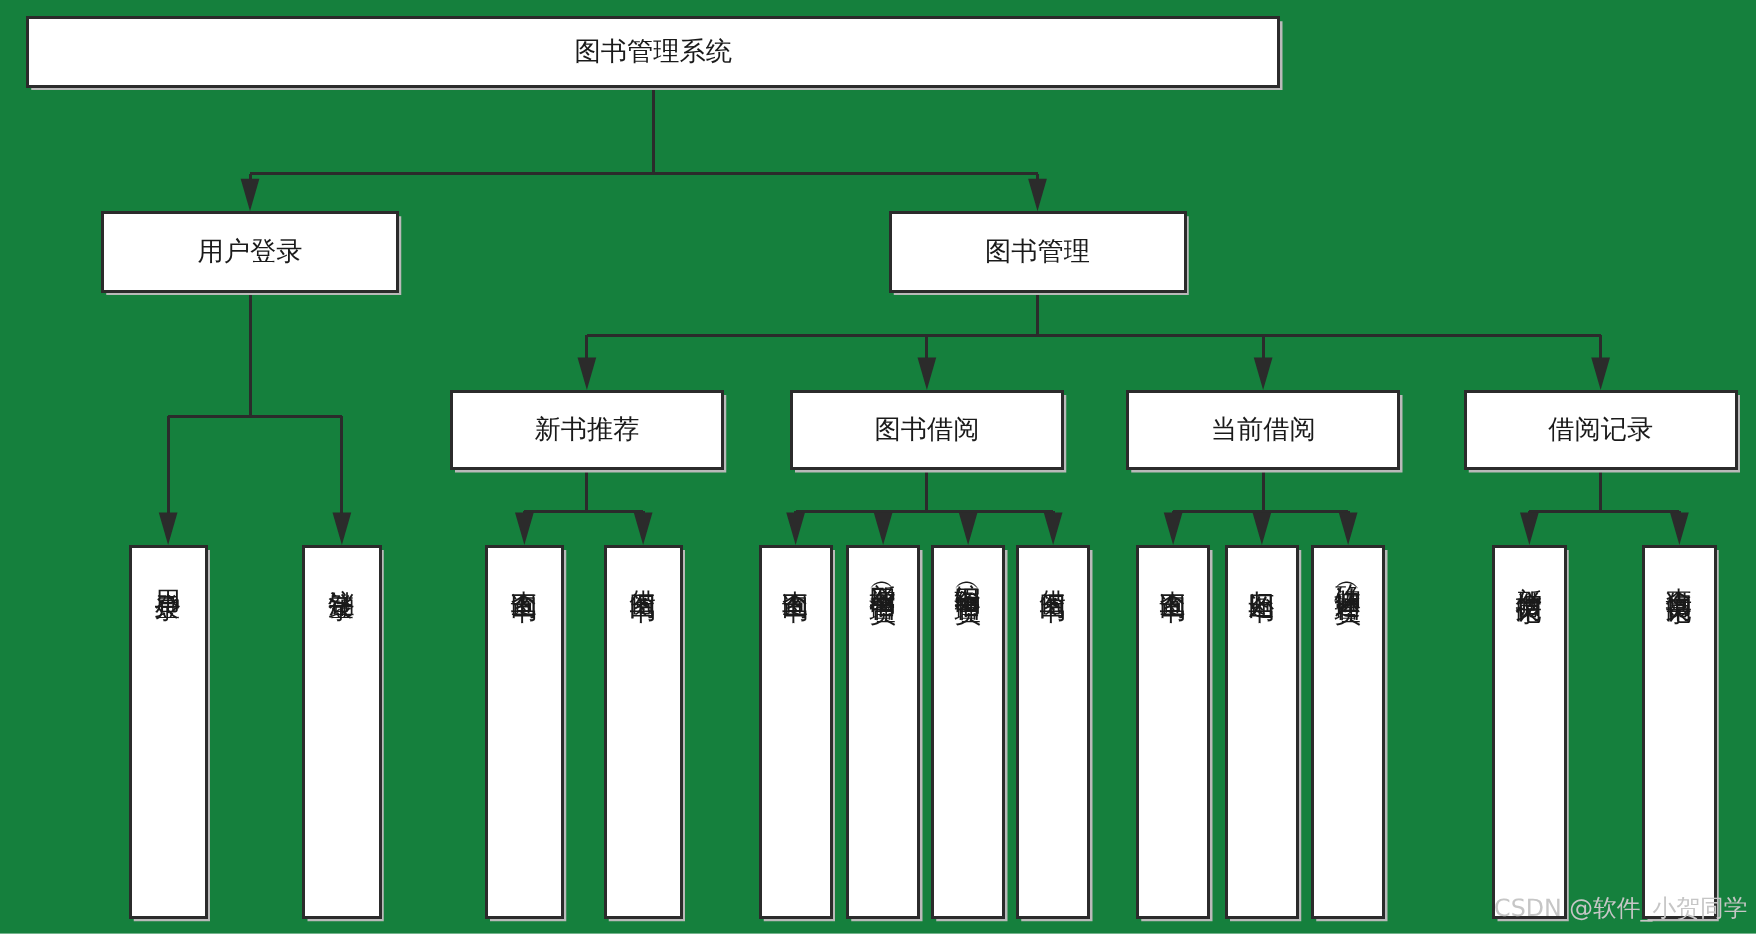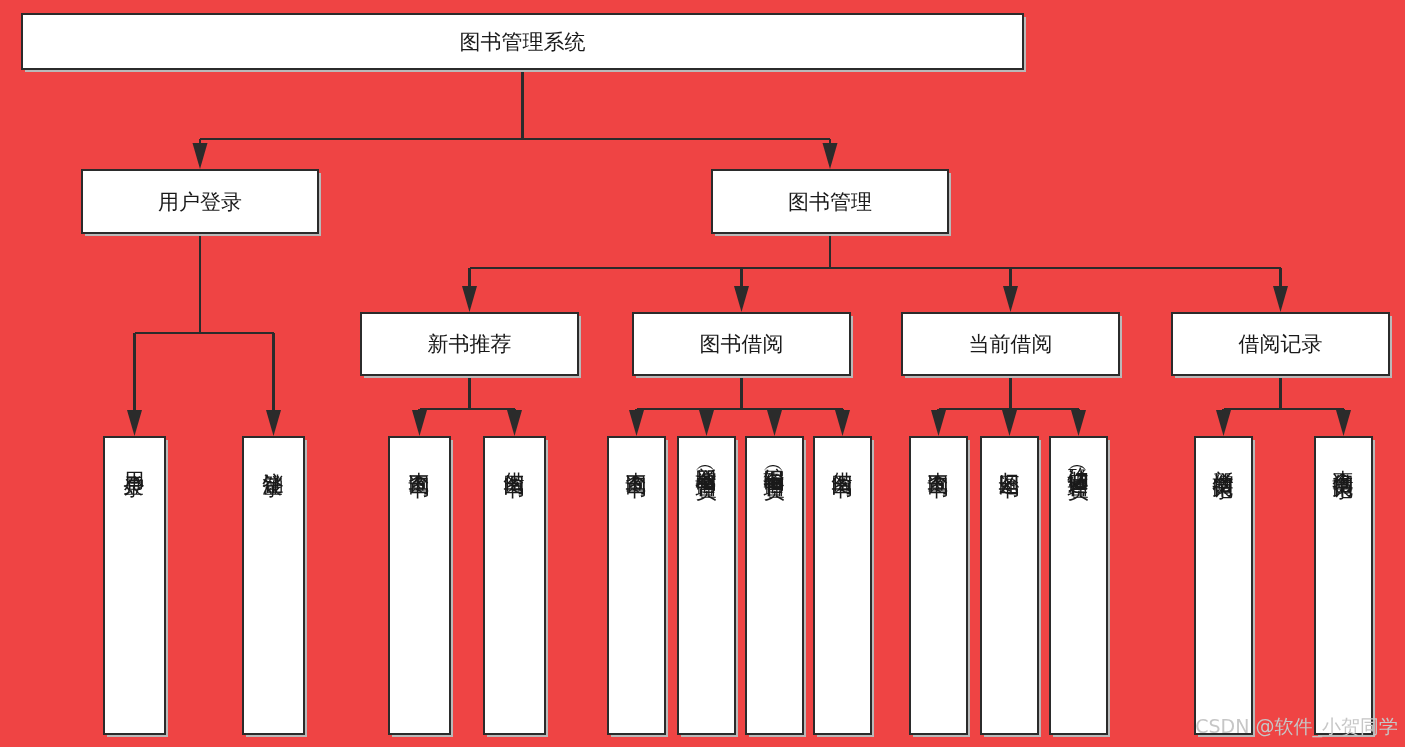--- a/index.html
+++ b/index.html
@@ -8,21 +8,21 @@
     padding: 0;
     background: #ffffff;
   }
   body {
     font-family: "DejaVu Sans", "Liberation Sans", sans-serif;
   }
   #diagram-root {
     position: relative;
     width: 1405px;
     height: 747px;
-    background: #ef4444;
+    background: #15803d;
     overflow: hidden;
   }
   svg.diagram-canvas {
     position: absolute;
     left: 0;
     top: 0;
     width: 1405px;
     height: 747px;
   }
   .node-box {

